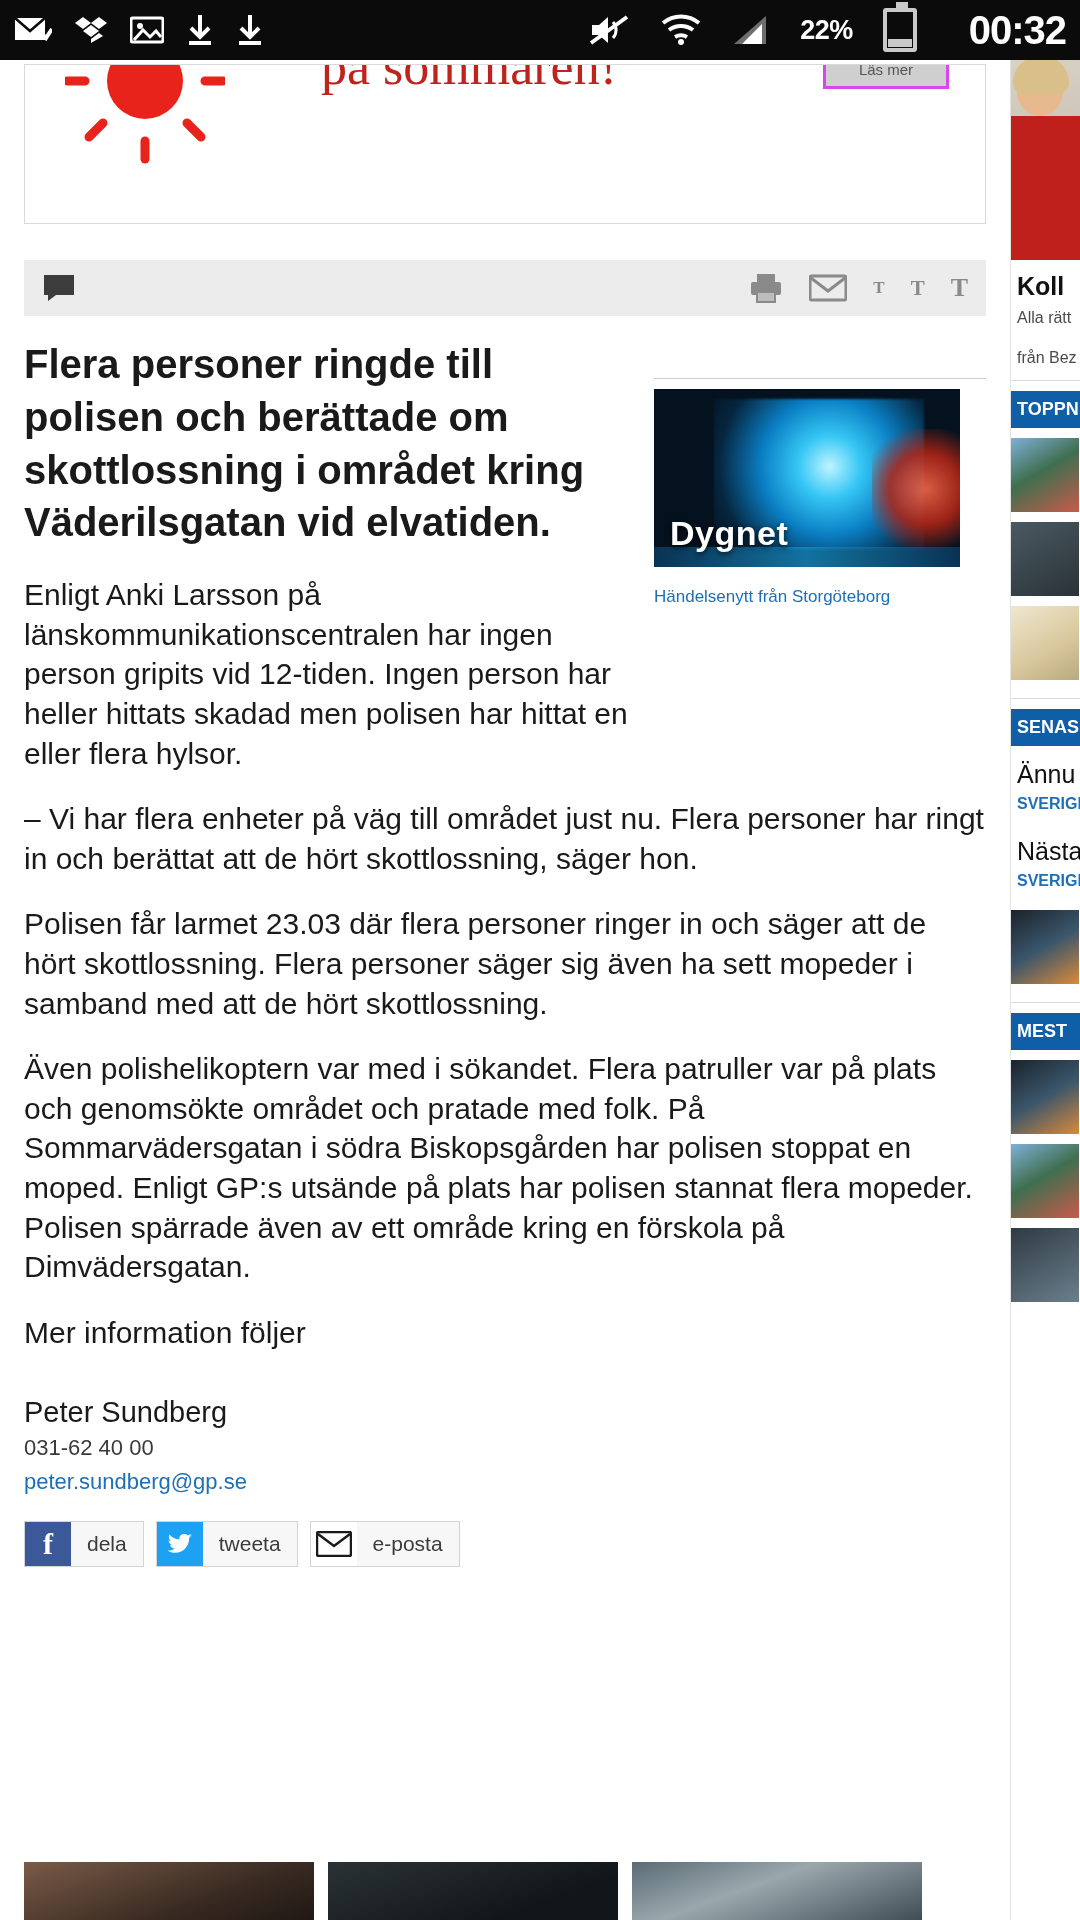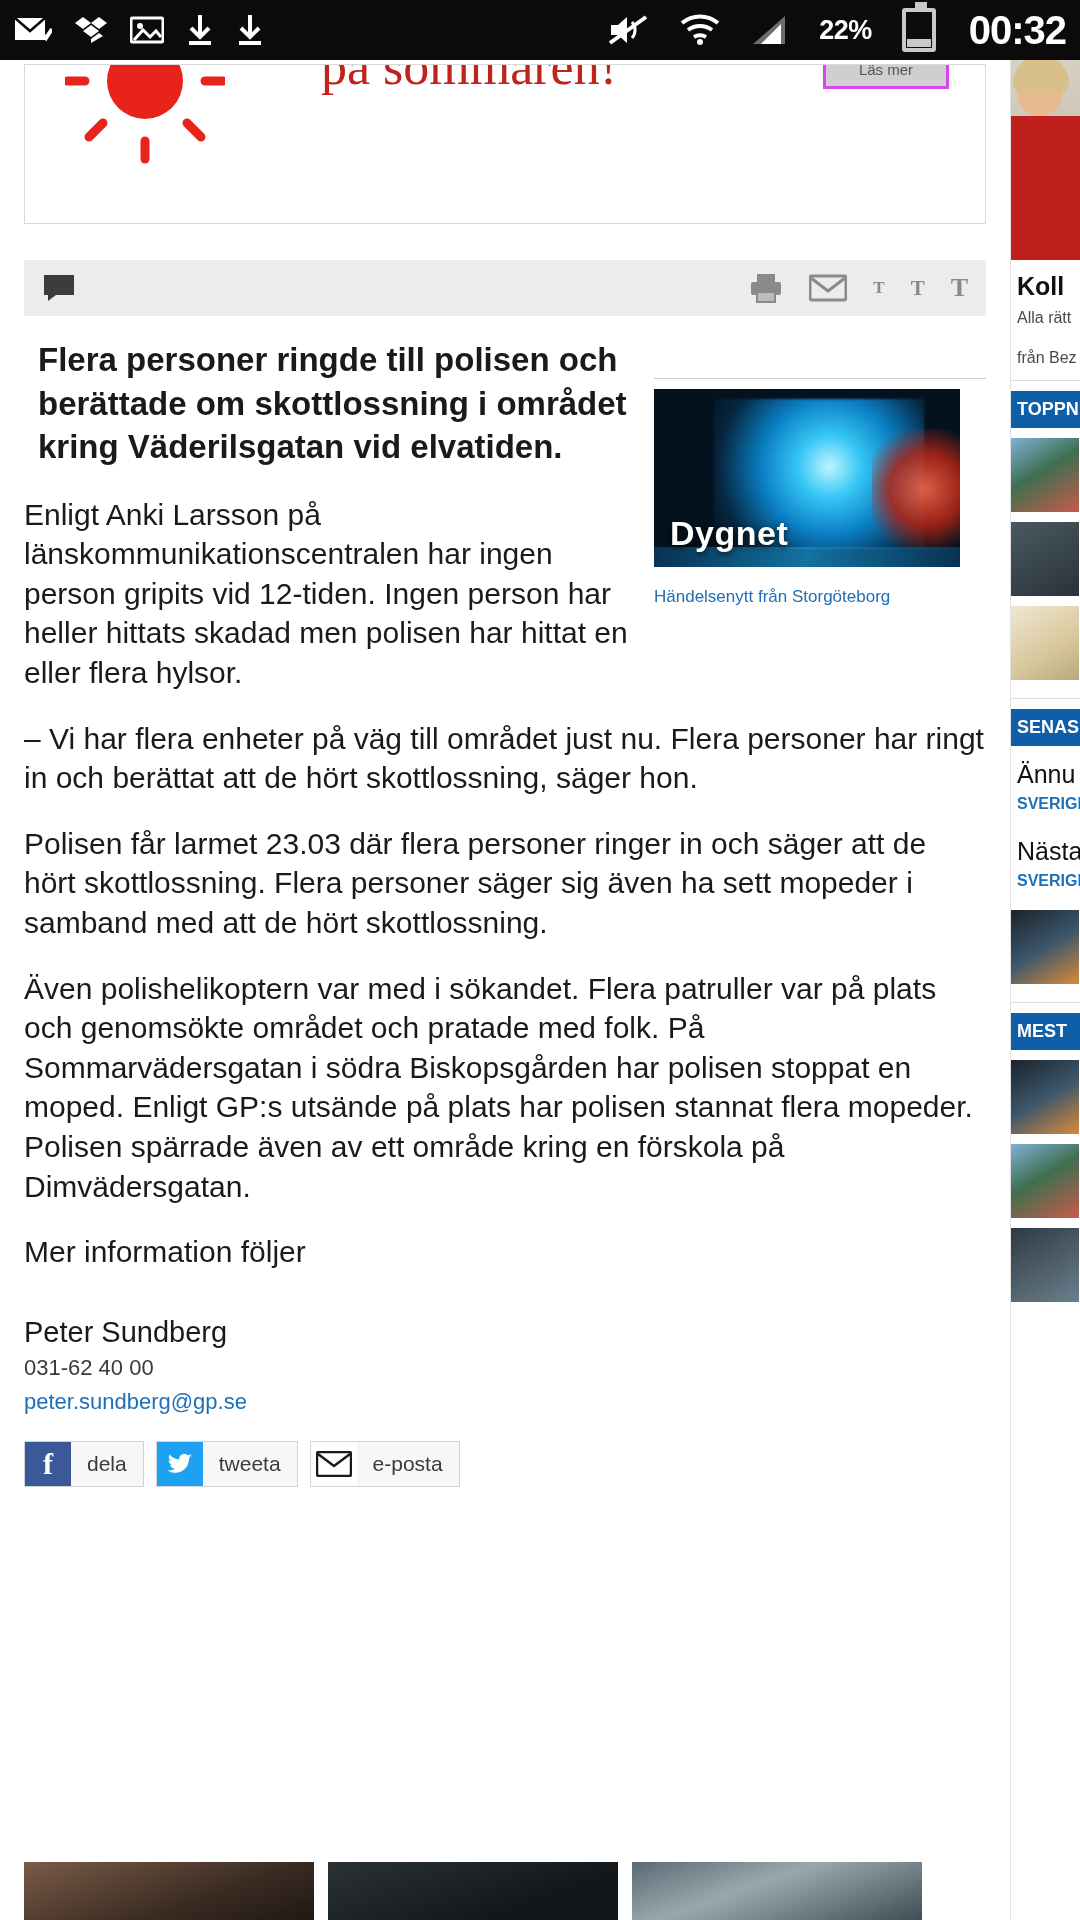--- a/index.html
+++ b/index.html
@@ -49,21 +49,21 @@
     color: #ffffff;
     font-size: 27px;
     font-weight: bold;
     letter-spacing: -0.5px;
   }
   .sb-clock {
     color: #ffffff;
     font-size: 40px;
     font-weight: bold;
     letter-spacing: -1px;
-    margin-left: 3px;
+    margin-left: 22px;
   }
   .batt-shell {
     width: 34px;
     height: 44px;
     border: 4px solid #c9c9c9;
     border-radius: 3px;
     position: relative;
     box-sizing: border-box;
   }
   .batt-shell:before {
@@ -159,22 +159,22 @@
   .tsize.s1 { font-size: 17px; }
   .tsize.s2 { font-size: 21px; }
   .tsize.s3 { font-size: 26px; }
 
   
   .article {
     padding: 0 24px;
     box-sizing: border-box;
   }
   .lead {
-    margin: 22px 0 0 14px;
-    font-size: 33px;
+    margin: 22px 0 0 0;
+    font-size: 40px;
     line-height: 1.32;
     font-weight: bold;
     color: #1a1a1a;
     width: 620px;
   }
   .figure {
     position: absolute;
     right: 24px;
     top: 318px;
     width: 332px;

